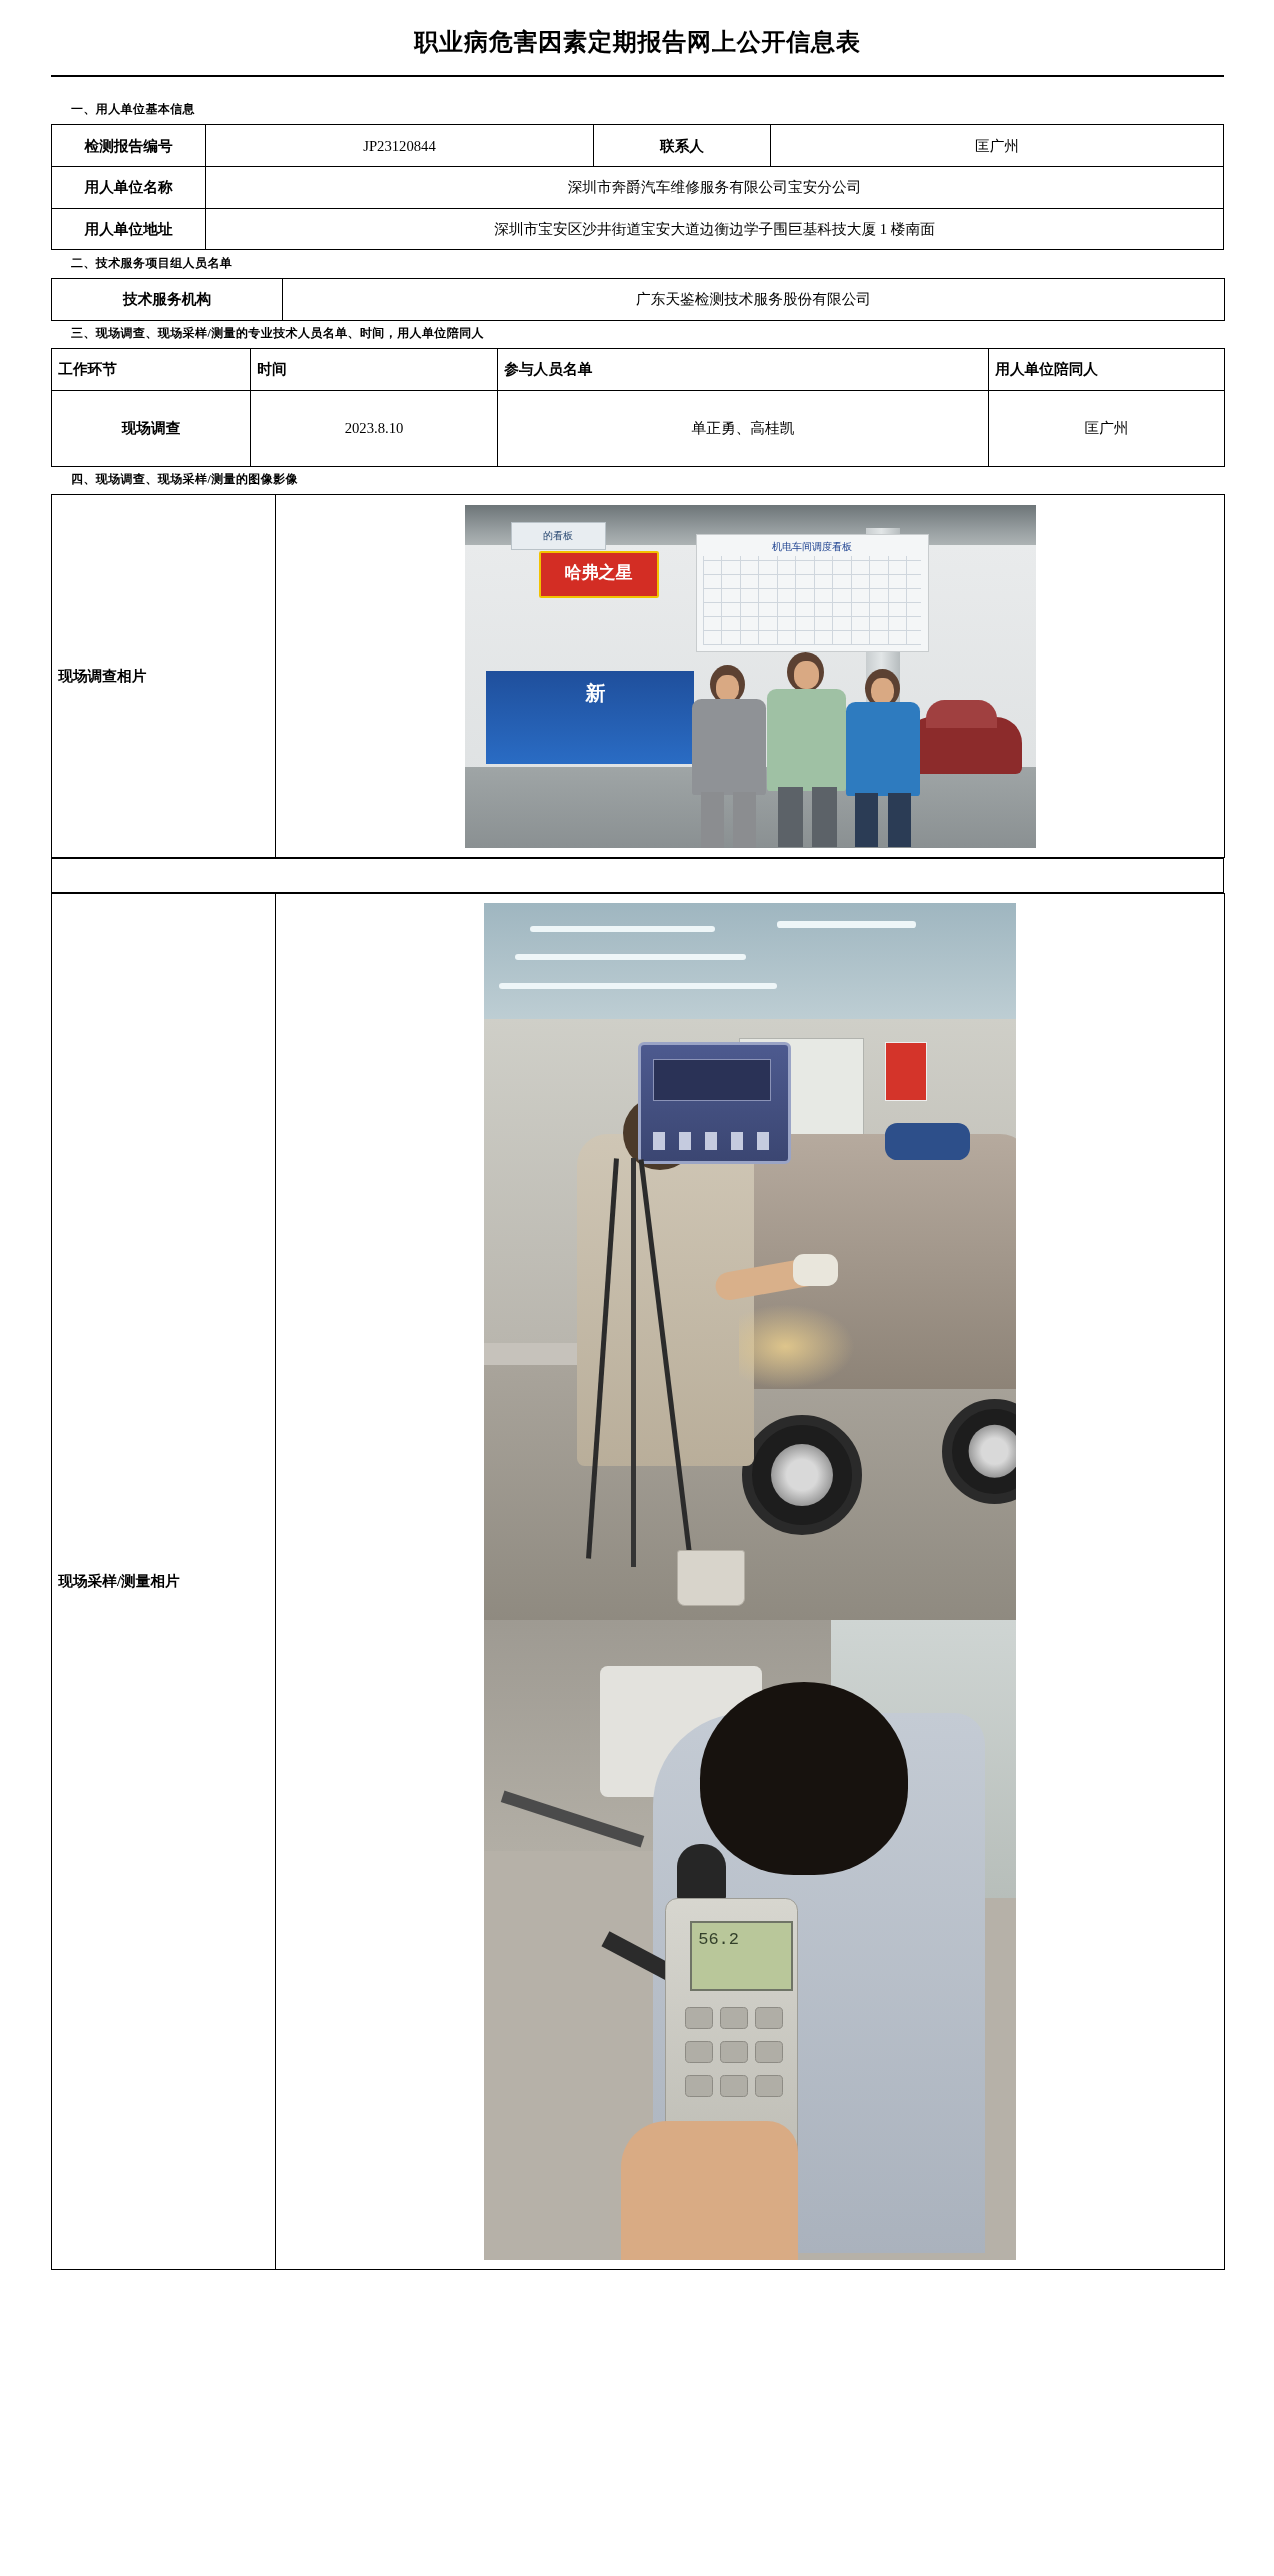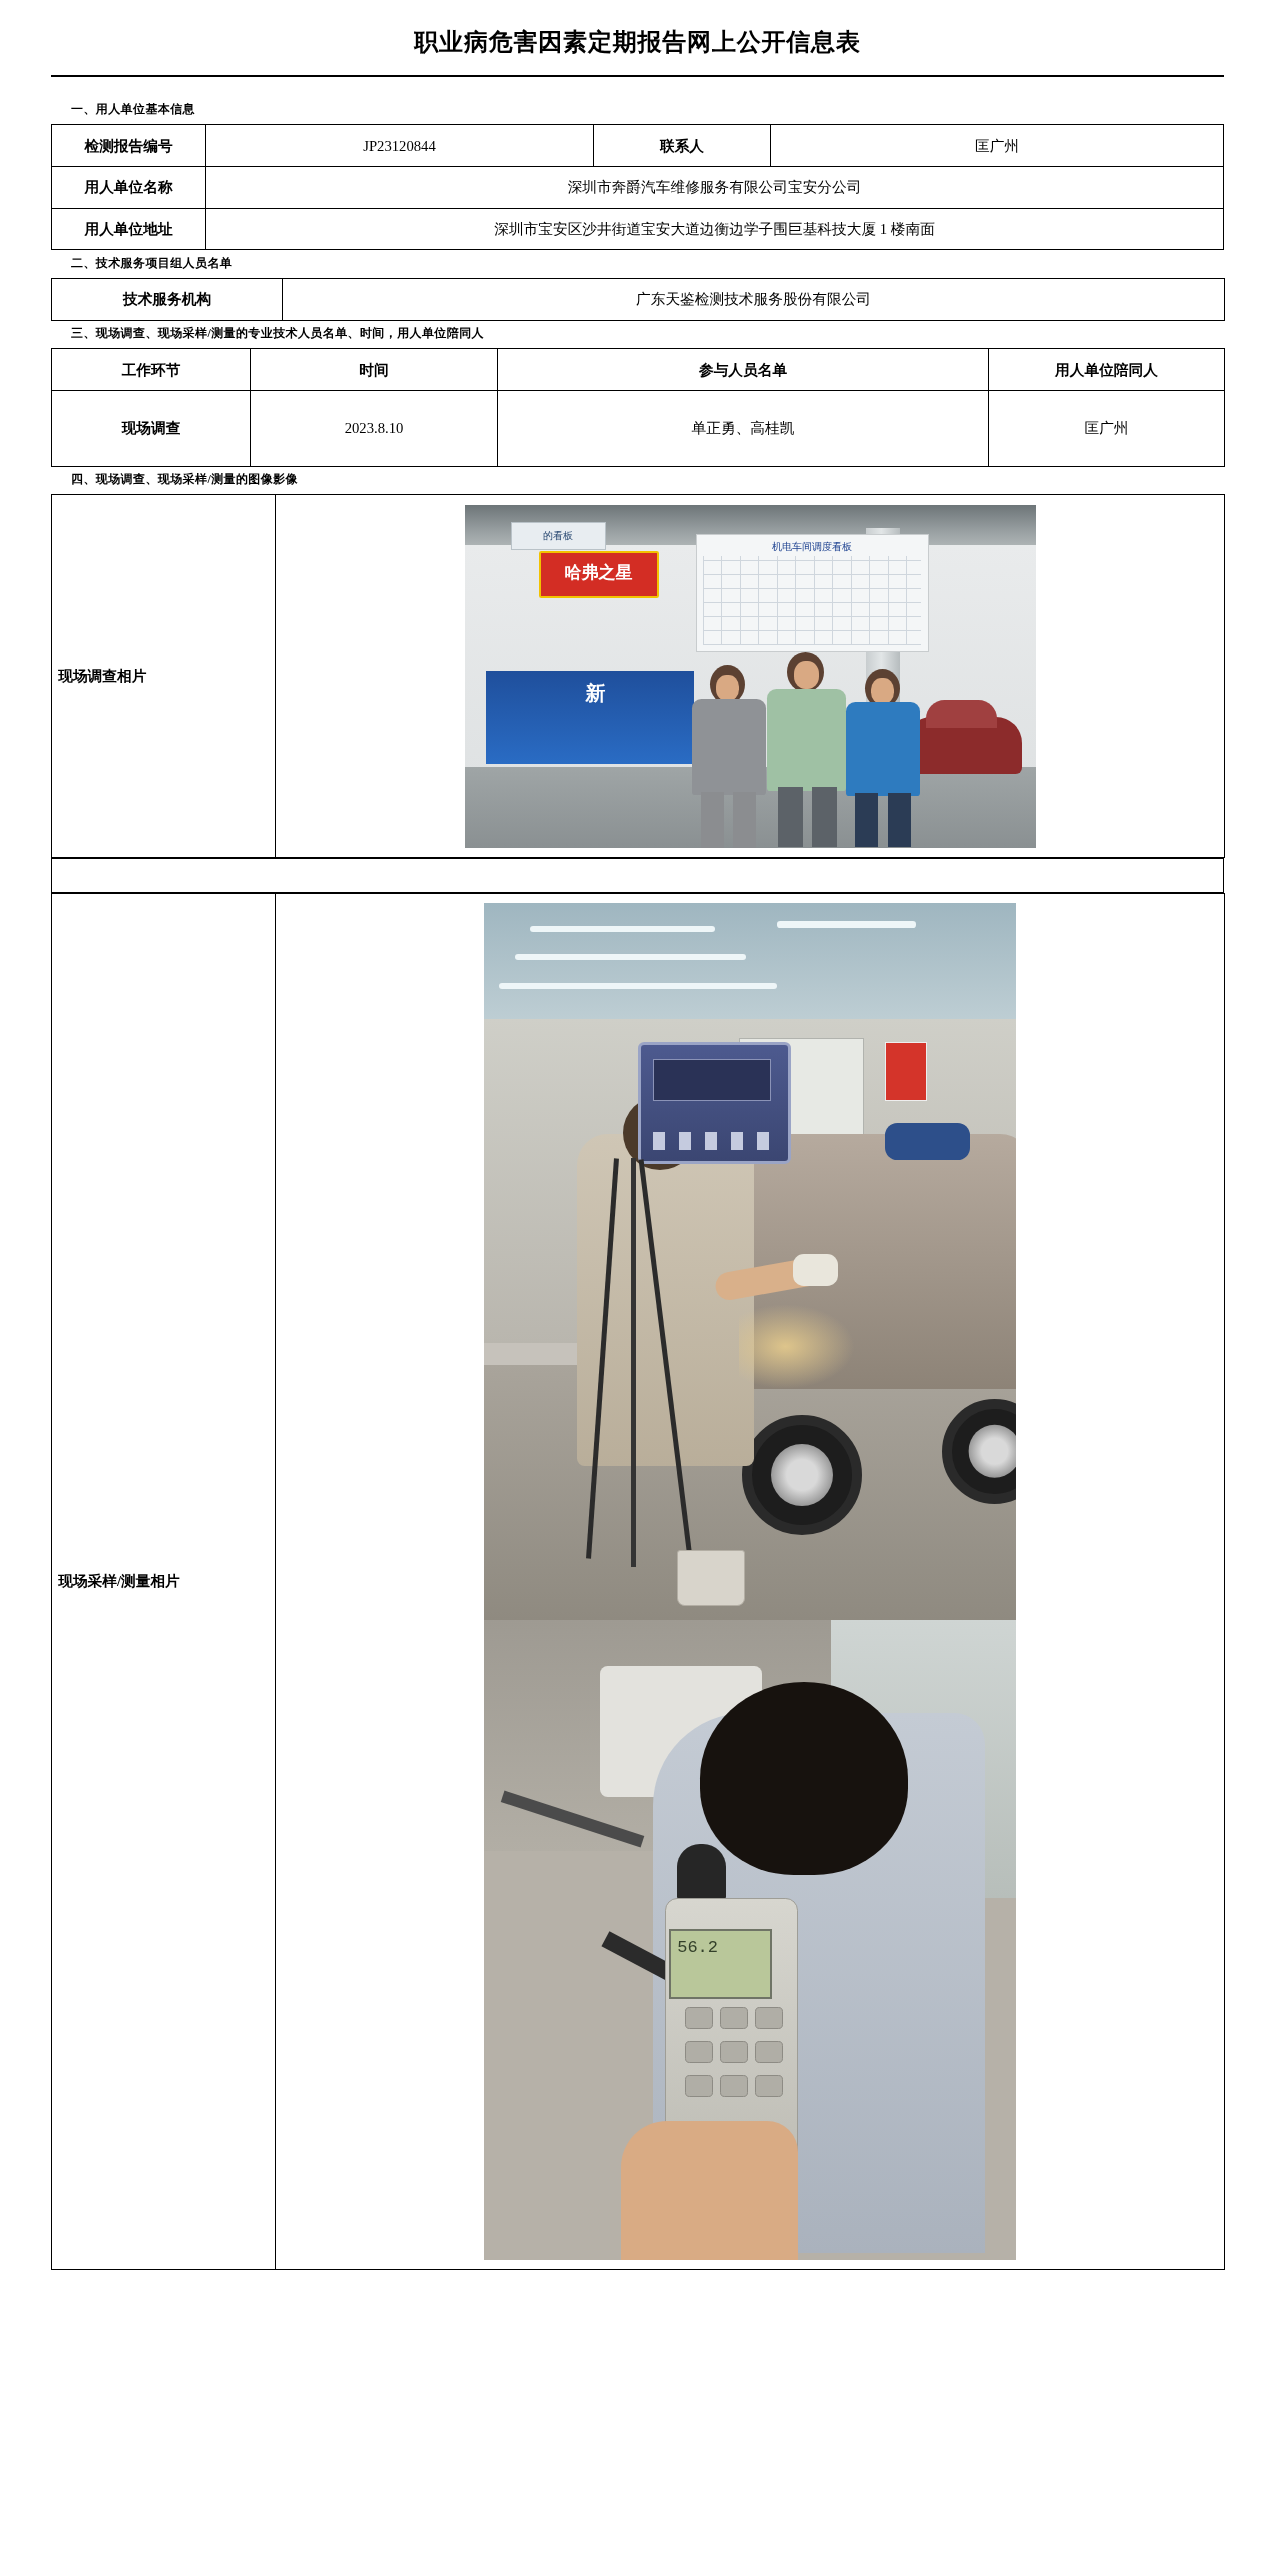--- a/index.html
+++ b/index.html
@@ -60,22 +60,22 @@
   }
   .lbl {
     text-align: center;
     font-weight: bold;
     white-space: nowrap;
   }
   .val {
     text-align: center;
   }
   .hdr {
-    text-align: center;
     font-weight: bold;
+    font-family: Liberation Mono, monospace;
   }
   .tall td {
     height: 56px;
   }
   .photo-table td {
     vertical-align: middle;
   }
   .photo-label {
     text-align: left;
     font-weight: bold;
@@ -288,22 +288,22 @@
   .ph3 .mic {
     position:absolute; left:193px; top:224px; width:49px; height:60px;
     background: #262626; border-radius: 23px 23px 7.7px 7.7px;
   }
   .ph3 .meter {
     position:absolute; left:181px; top:278px; width:131px; height:324px;
     background: linear-gradient(180deg,#d7d6cf 0%, #b9b8b0 100%);
     border-radius: 12.3px 12.3px 20px 20px; border:1.5px solid #9e9d96;
   }
   .ph3 .meter .lcd {
-    position:absolute; left:3px; top:21.6px; width:99px; height:66px;
-    background: #b9c79a; border:2.3px solid #6f7466;margin-top:8px;
+    position:absolute; left:24px; top:21.6px; width:99px; height:66px;
+    background: #b9c79a; border:2.3px solid #6f7466;
   }
   .ph3 .meter .lcdtxt {
     position:absolute; left:6.2px; top:4.6px; font-size:17px; color:#33402a;
     font-family: "Liberation Mono", monospace;
   }
   .ph3 .meter .btn {
     position:absolute; width:26px; height:20px; background:#b0aea6;
     border:1.5px solid #8d8b84; border-radius:4.6px;
   }
   .ph3 .meter .redlbl {

